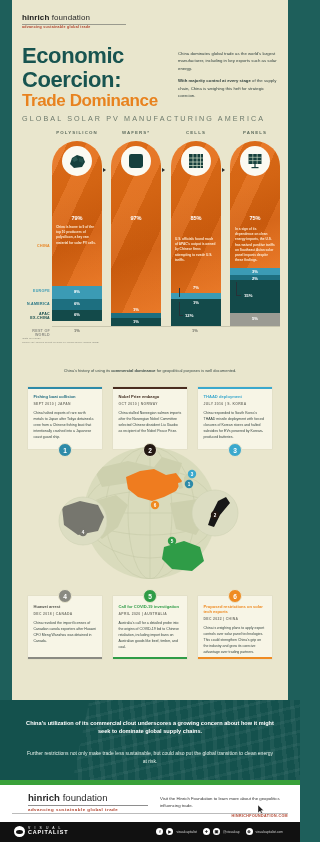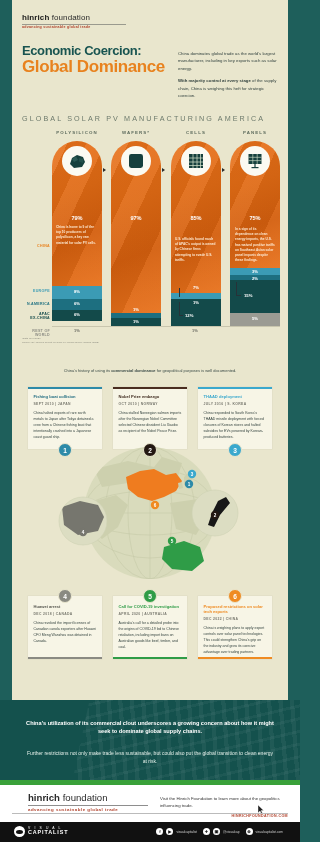--- a/index.html
+++ b/index.html
@@ -19,21 +19,21 @@
 
   
   .logo-block { position: absolute; left: 22px; top: 14px; width: 110px; }
   .logo-main { font-size: 8px; color: #2b2b2b; letter-spacing: .1px; line-height: 1; }
   .logo-main b { font-weight: 700; color: #1a1a1a; }
   .logo-rule { height: .6px; background: #9a9a8e; margin: 1.5px 0 1.4px; width: 104px; }
   .logo-sub { font-size: 3.6px; color: #b0402a; font-weight: 700; letter-spacing: .25px; }
 
   
   .headline { position: absolute; left: 22px; top: 44px; width: 150px; }
-  .h-l1 { font-size: 13px; font-weight: 700; color: #185450; line-height: 1.08; letter-spacing: -.4px; }
+  .h-l1 { font-size: 22px; font-weight: 700; color: #185450; line-height: 1.08; letter-spacing: -.4px; }
   .h-l2, .h-l3 { font-size: 17px; font-weight: 700; color: #e8821e; line-height: 1.08; letter-spacing: -.4px; }
 
   .intro { position: absolute; left: 178px; top: 50px; width: 104px; }
   .intro p { font-size: 4.3px; color: #2f3f3c; line-height: 1.72; margin-bottom: 5px; }
   .intro p b { font-weight: 700; }
 
   
   .sec-title {
     position: absolute; left: 22px; top: 114px; width: 256px;
     font-size: 7.2px; font-weight: 400; color: #6d7a6c; letter-spacing: 2.1px;
@@ -201,21 +201,21 @@
   <div class="cream-panel"></div>
 
   <div class="logo-block">
     <div class="logo-main"><b>hinrich </b><span>foundation</span></div>
     <div class="logo-rule"></div>
     <div class="logo-sub">advancing sustainable global trade</div>
   </div>
 
   <div class="headline">
     <div class="h-l1">Economic Coercion:</div>
-    <div class="h-l3">Global Dominance</div>
+    <div class="h-l3">Trade Dominance</div>
   </div>
 
   <div class="intro">
     <p>China dominates global trade as the world's largest manufacturer, including in key exports such as solar energy.</p>
     <p><b>With majority control at every stage</b><span> of the supply chain, China is weighing this heft for strategic coercion.</span></p>
   </div>
 
   <div class="sec-title">GLOBAL SOLAR PV MANUFACTURING AMERICA</div>
 
   <div class="chart">

